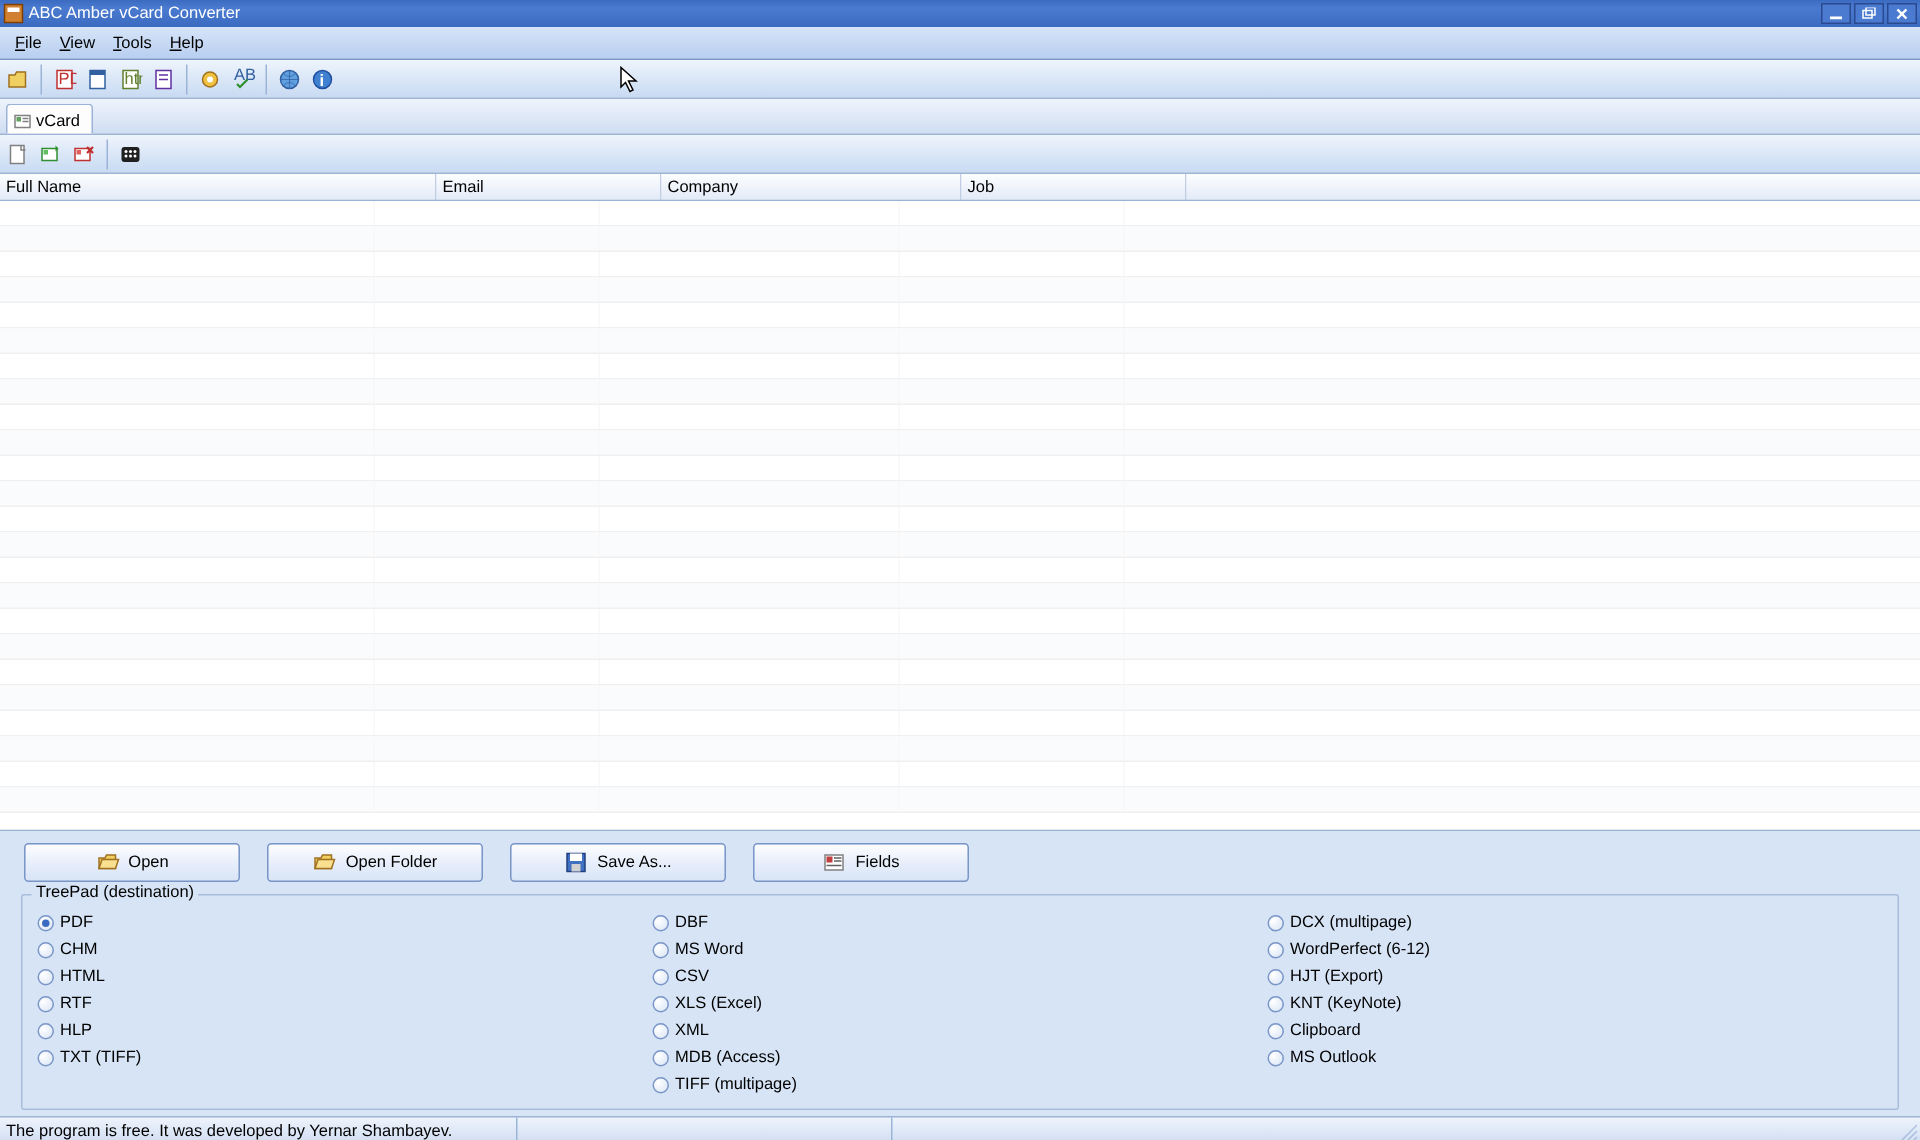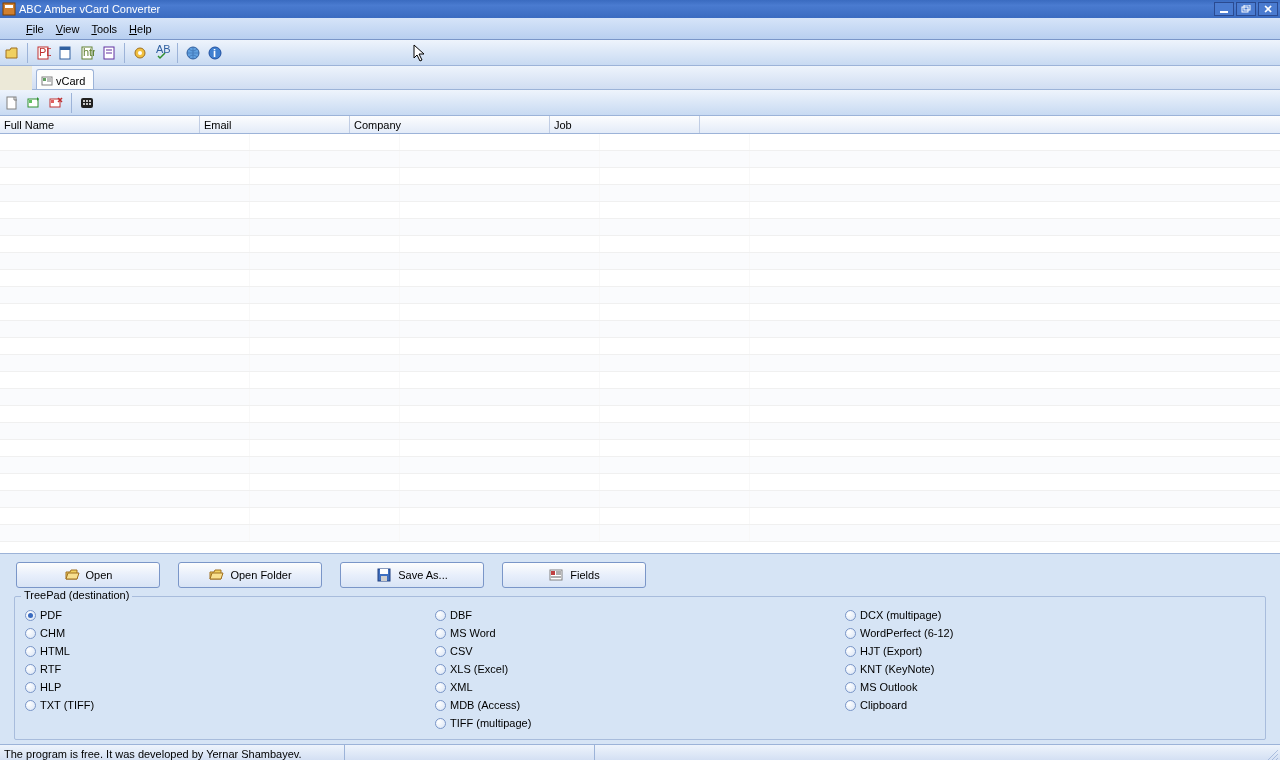--- a/index.html
+++ b/index.html
@@ -16,41 +16,41 @@
 .titlebar .title { flex: 1; }
 .titlebar .win-btns { display: flex; gap: 2px; padding-right: 2px; }
 .titlebar .win-btn { width: 20px; height: 14px; background:#4a7bd0; border:1px solid #2a4a90; display:flex; align-items:center; justify-content:center; color:#fff; font-weight:bold; font-size:10px; cursor:default;}
 .titlebar .win-btn.close { font-size:11px; }
 
 
 .menubar {
   height: 22px;
   background: linear-gradient(to bottom, #d6e4f8 0%, #b8cff0 100%);
   border-bottom: 1px solid #7a96c8;
-  display: flex; align-items: center; padding-left: 20px;
+  display: flex; align-items: center; padding-left: 4px;
 }
 .menubar .menu-item { padding: 2px 6px; cursor: default; }
 .menubar .menu-item .mn-letter { text-decoration: underline; }
 
 
 .toolbar {
   height: 26px;
   background: linear-gradient(to bottom, #eef4fc 0%, #c8daf2 100%);
   border-bottom: 1px solid #9cb3d8;
   display: flex; align-items: center; padding-left: 2px; gap:2px;
 }
 .tb-sep { width:1px; height:20px; background:#9cb3d8; margin:0 3px; }
 .tb-btn { width: 20px; height: 20px; display:flex; align-items:center; justify-content:center; cursor:default; border:1px solid transparent; }
 
 
 .tabstrip {
   height: 24px;
   background: linear-gradient(to bottom, #eef4fc 0%, #d0ddf2 100%);
   border-bottom: 1px solid #9cb3d8;
-  display:flex; align-items:flex-end; padding-left:4px;margin-left:32px;
+  display:flex; align-items:flex-end; padding-left:4px;
 }
 .tab {
   height: 20px; background:#fdfdfd; border:1px solid #9cb3d8; border-bottom:none;
   border-radius: 3px 3px 0 0; padding: 2px 8px 0 4px; display:flex; align-items:center; gap:3px;
   cursor:default;
 }
 .tab .tab-icon { width:12px; height:12px; }
 
 
 .sectoolbar {
@@ -267,21 +267,21 @@
         <circle cx="11" cy="6" r="1" fill="#fff"></circle>
         <circle cx="5" cy="9" r="1" fill="#fff"></circle>
         <circle cx="8" cy="9" r="1" fill="#fff"></circle>
         <circle cx="11" cy="9" r="1" fill="#fff"></circle>
       </svg>
     </div>
 </div>
 
 <div class="table-container">
   <div class="table-header">
-    <div class="th" style="width:200px">Full Name</div>
+    <div class="th" style="width:291px">Full Name</div>
     <div class="th" style="width:150px">Email</div>
     <div class="th" style="width:200px">Company</div>
     <div class="th" style="width:150px">Job</div>
     <div class="th" style="flex:1; border-right:none"></div>
   </div>
   <div class="table-body" id="table-body">
       <div class="row">
         <div class="cell" style="width: 250px;"></div>
         <div class="cell" style="width: 150px;"></div>
         <div class="cell" style="width: 200px;"></div>
@@ -565,25 +565,25 @@
         <div class="radio-item">
           <span class="radio-circle"></span>
           <span>HJT (Export)</span>
         </div>
         <div class="radio-item">
           <span class="radio-circle"></span>
           <span>KNT (KeyNote)</span>
         </div>
         <div class="radio-item">
           <span class="radio-circle"></span>
+          <span>Clipboard</span>
+        </div>
+        <div class="radio-item">
+          <span class="radio-circle"></span>
           <span>MS Outlook</span>
-        </div>
-        <div class="radio-item">
-          <span class="radio-circle"></span>
-          <span>Clipboard</span>
         </div>
       </div>
   </div>
 </div>
 
 <div class="statusbar">
   <div class="status-cell first">The program is free. It was developed by Yernar Shambayev.</div>
   <div class="status-cell mid"></div>
   <div class="status-cell last"></div>
   <div class="status-grip">

